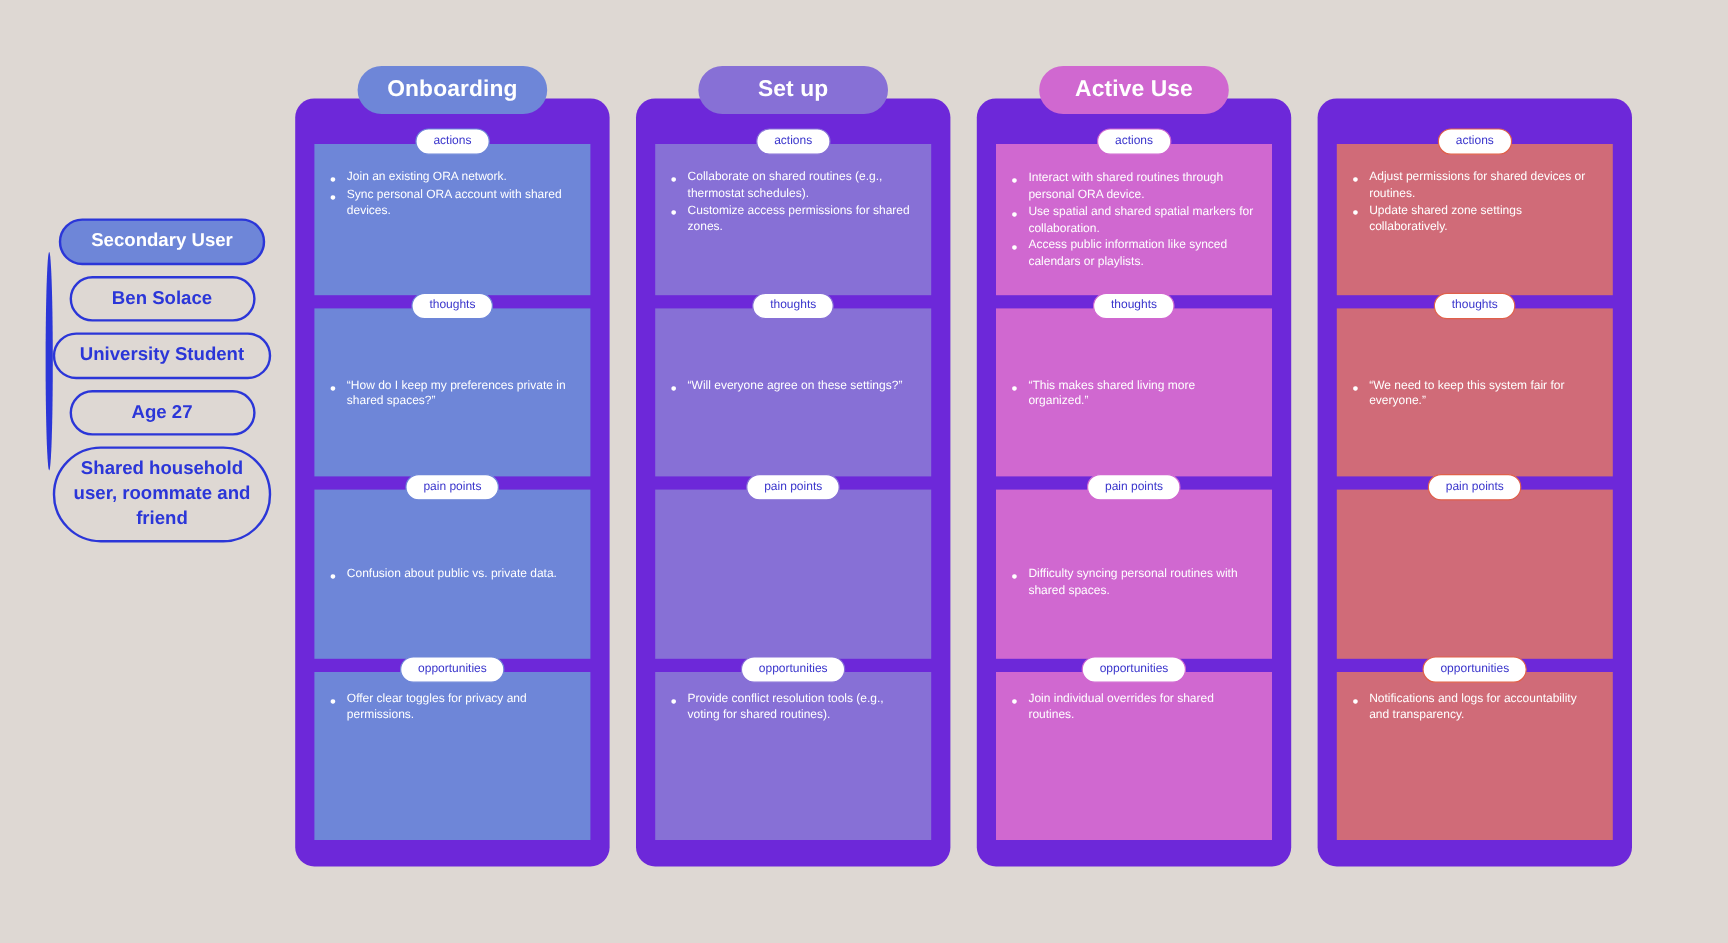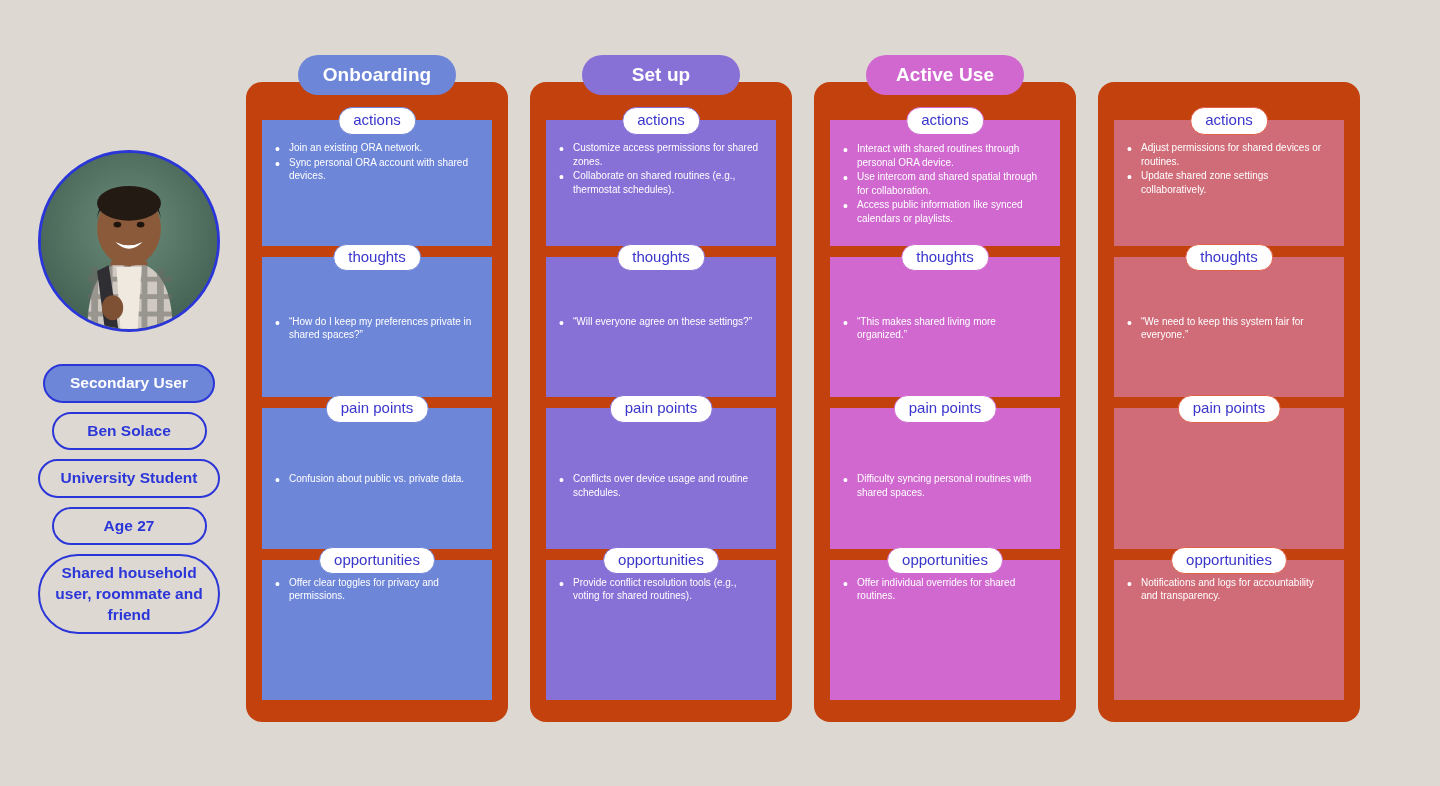--- a/index.html
+++ b/index.html
@@ -8,21 +8,21 @@
     background: #ded8d3;
     font-family: "Liberation Sans", sans-serif;
     overflow: hidden;
   }
   .board { position: relative; width: 1440px; height: 786px; }
 
   
   .persona {
     position: absolute; left: 38px; top: 150px;
     width: 182px;
-    display: flex; flex-direction: column; align-items: center;
+    display: flex; flex-direction: row; align-items: center;
   }
   .avatar {
     width: 182px; height: 182px; border-radius: 50%;
     border: 3px solid #2b36d8;
     overflow: hidden; position: relative;
     background: #4d6b5f;
   }
   .avatar svg { display: block; width: 100%; height: 100%; }
 
   .pill-stack { width: 182px; margin-top: 32px; display: flex; flex-direction: column; gap: 9px; align-items: center; }
@@ -45,21 +45,21 @@
 
   
   .columns {
     position: absolute; left: 246px; top: 82px;
     width: 1178px; height: 640px;
     display: flex; gap: 22px;
   }
   .col {
     position: relative;
     width: 262px;
-    background: #c2410c;
+    background: #6d28d9;
     border-radius: 16px;
     padding: 38px 16px 22px 16px;
     display: flex; flex-direction: column; gap: 11px;
   }
   .col-head {
     position: absolute; top: -27px; left: 50%; transform: translateX(-50%);
     min-width: 158px;
     padding: 9px 24px;
     border-radius: 26px;
     color: #ffffff;
@@ -72,21 +72,21 @@
   .block.b1 { height: 134px; }
   .block.b2 { height: 150px; }
   .block.b3 { height: 150px; }
   .block.b4 { height: 150px; }
 
   .badge {
     position: absolute; top: -13px; left: 50%; transform: translateX(-50%);
     background: #ffffff;
     border-radius: 20px;
     padding: 4px 14px 5px 14px;
-    font-size: 15px;
+    font-size: 10px;
     color: #3a35cc;
     white-space: nowrap;
     line-height: 1.1;
   }
   ul.items {
     list-style: none;
     margin: 0; padding: 0;
     color: #ffffff;
     font-size: 10px;
     line-height: 1.35;
@@ -198,55 +198,52 @@
         </ul>
       </div>
     </div>
 
     <div class="col">
       <div class="col-head" style="background:#8770d6">Set up</div>
 
       <div class="block b1" style="background:#8770d6">
         <div class="badge" style="border:1.5px solid #8770d6">actions</div>
         <ul class="items">
+          <li>Collaborate on shared routines (e.g., thermostat schedules).</li>
           <li>Customize access permissions for shared zones.</li>
-          <li>Collaborate on shared routines (e.g., thermostat schedules).</li>
         </ul>
       </div>
 
       <div class="block b2" style="background:#8770d6">
         <div class="badge" style="border:1.5px solid #8770d6">thoughts</div>
         <ul class="items">
           <li>“Will everyone agree on these settings?”</li>
         </ul>
       </div>
 
       <div class="block b3" style="background:#8770d6">
         <div class="badge" style="border:1.5px solid #8770d6">pain points</div>
-        <ul class="items">
-          <li>Conflicts over device usage and routine schedules.</li>
-        </ul>
       </div>
 
       <div class="block b4" style="background:#8770d6">
         <div class="badge" style="border:1.5px solid #8770d6">opportunities</div>
         <ul class="items">
           <li>Provide conflict resolution tools (e.g., voting for shared routines).</li>
         </ul>
       </div>
     </div>
 
     <div class="col">
       <div class="col-head" style="background:#d068d0">Active Use</div>
 
       <div class="block b1 tall" style="background:#d068d0">
         <div class="badge" style="border:1.5px solid #d068d0">actions</div>
         <ul class="items">
           <li>Interact with shared routines through personal ORA device.</li>
-          <li>Use intercom and shared spatial through for collaboration.</li>
+          <li>Use spatial and shared spatial markers for collaboration.</li>
           <li>Access public information like synced calendars or playlists.</li>
         </ul>
       </div>
 
       <div class="block b2" style="background:#d068d0">
         <div class="badge" style="border:1.5px solid #d068d0">thoughts</div>
         <ul class="items">
           <li>“This makes shared living more organized.”</li>
         </ul>
       </div>
@@ -254,21 +251,21 @@
       <div class="block b3" style="background:#d068d0">
         <div class="badge" style="border:1.5px solid #d068d0">pain points</div>
         <ul class="items">
           <li>Difficulty syncing personal routines with shared spaces.</li>
         </ul>
       </div>
 
       <div class="block b4" style="background:#d068d0">
         <div class="badge" style="border:1.5px solid #d068d0">opportunities</div>
         <ul class="items">
-          <li>Offer individual overrides for shared routines.</li>
+          <li>Join individual overrides for shared routines.</li>
         </ul>
       </div>
     </div>
 
     <div class="col">
 
       <div class="block b1" style="background:#d06b78">
         <div class="badge" style="border:1.5px solid #e0604a">actions</div>
         <ul class="items">
           <li>Adjust permissions for shared devices or routines.</li>

